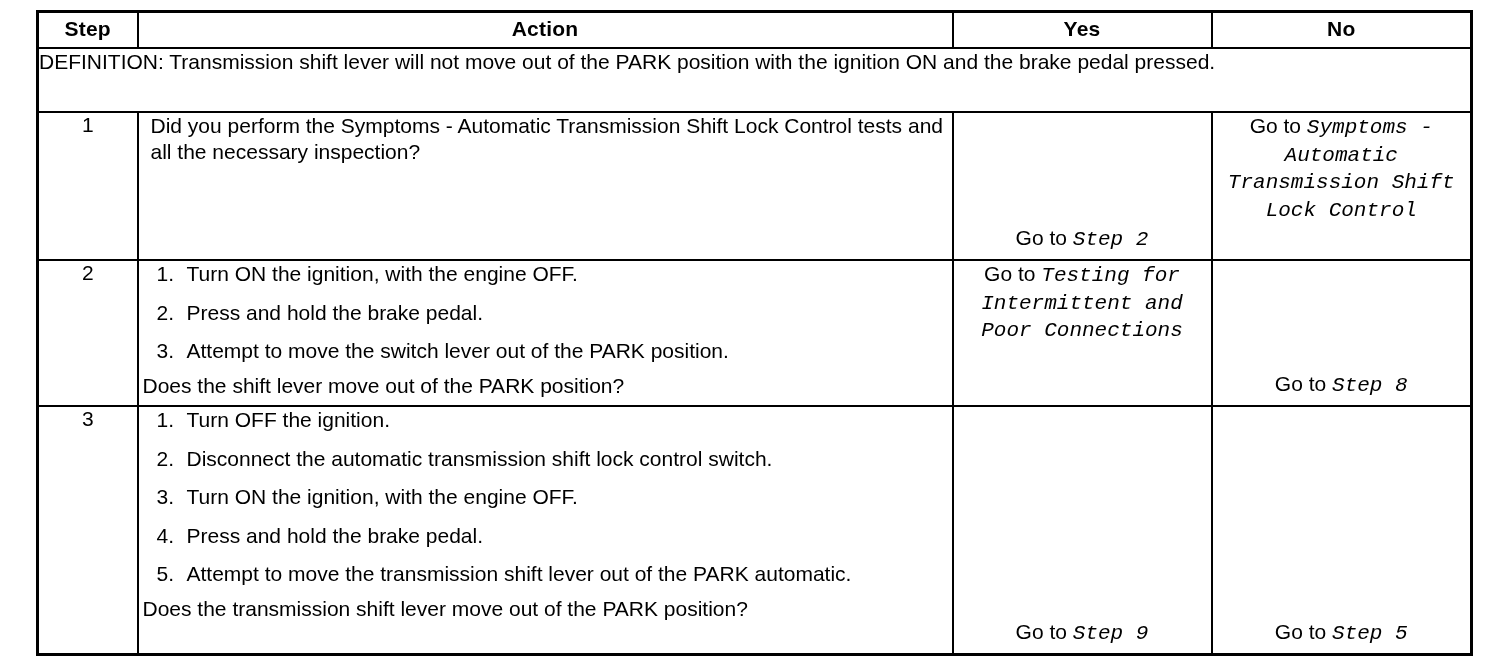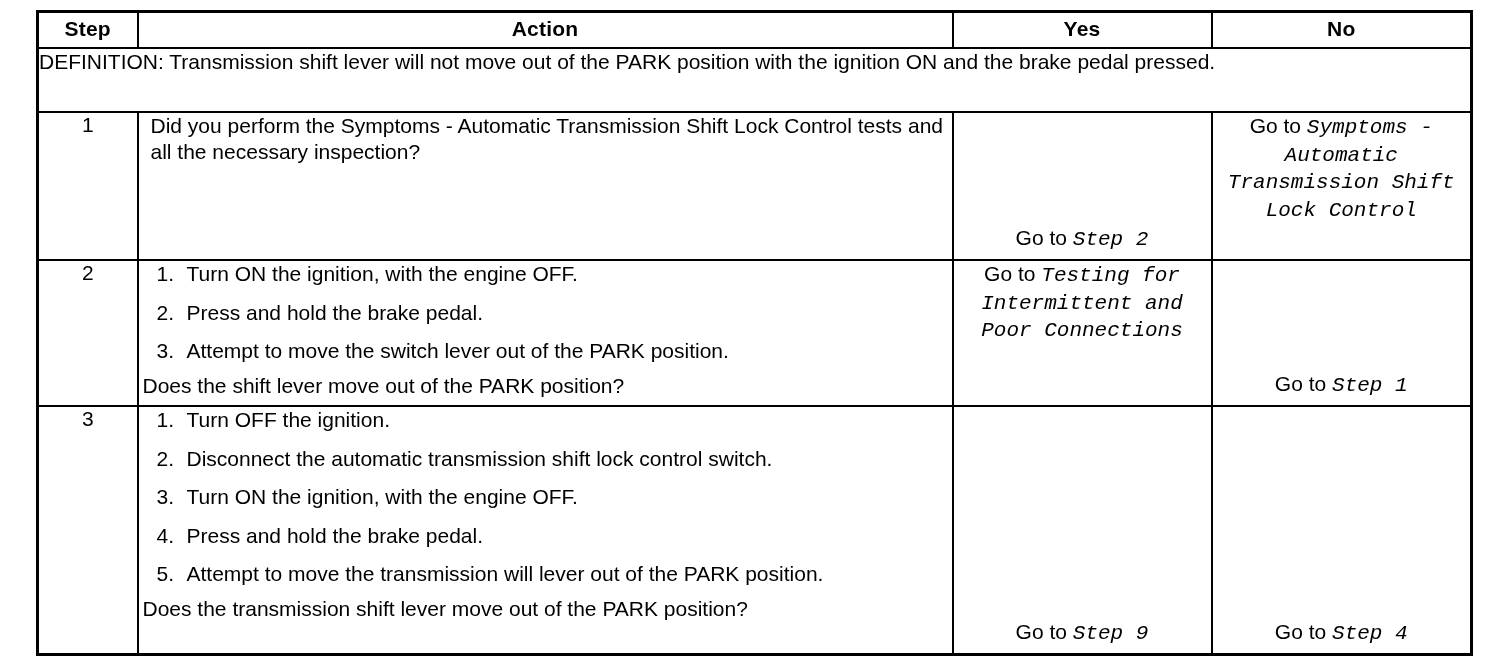--- a/index.html
+++ b/index.html
@@ -191,21 +191,21 @@
               <span class="num">3.</span>
               <span>Attempt to move the switch lever out of the PARK position.</span>
             </li>
           </ol>
           <p class="tail snug">Does the shift lever move out of the PARK position?</p>
         </td>
         <td class="branch-cell top">
           <span class="inner"><span>Go to </span><span class="ital">Testing for Intermittent and Poor Connections</span></span>
         </td>
         <td class="branch-cell bottom pad-bottom">
-          <span class="inner"><span>Go to </span><span class="ital">Step 1</span></span>
+          <span class="inner"><span>Go to </span><span class="ital">Step 8</span></span>
         </td>
       </tr>
 
       <tr class="r-3">
         <td class="step-cell">3</td>
         <td class="action-cell">
           <ol class="steps">
             <li>
               <span class="num">1.</span>
               <span>Turn OFF the ignition.</span>
@@ -217,28 +217,28 @@
             <li>
               <span class="num">3.</span>
               <span>Turn ON the ignition, with the engine OFF.</span>
             </li>
             <li>
               <span class="num">4.</span>
               <span>Press and hold the brake pedal.</span>
             </li>
             <li>
               <span class="num">5.</span>
-              <span>Attempt to move the transmission will lever out of the PARK position.</span>
+              <span>Attempt to move the transmission shift lever out of the PARK automatic.</span>
             </li>
           </ol>
           <p class="tail snug">Does the transmission shift lever move out of the PARK position?</p>
         </td>
         <td class="branch-cell bottom pad-bottom">
           <span class="inner"><span>Go to </span><span class="ital">Step 9</span></span>
         </td>
         <td class="branch-cell bottom pad-bottom">
-          <span class="inner"><span>Go to </span><span class="ital">Step 4</span></span>
+          <span class="inner"><span>Go to </span><span class="ital">Step 5</span></span>
         </td>
       </tr>
     </tbody>
   </table>
 
 </div>
 
 </body></html>

